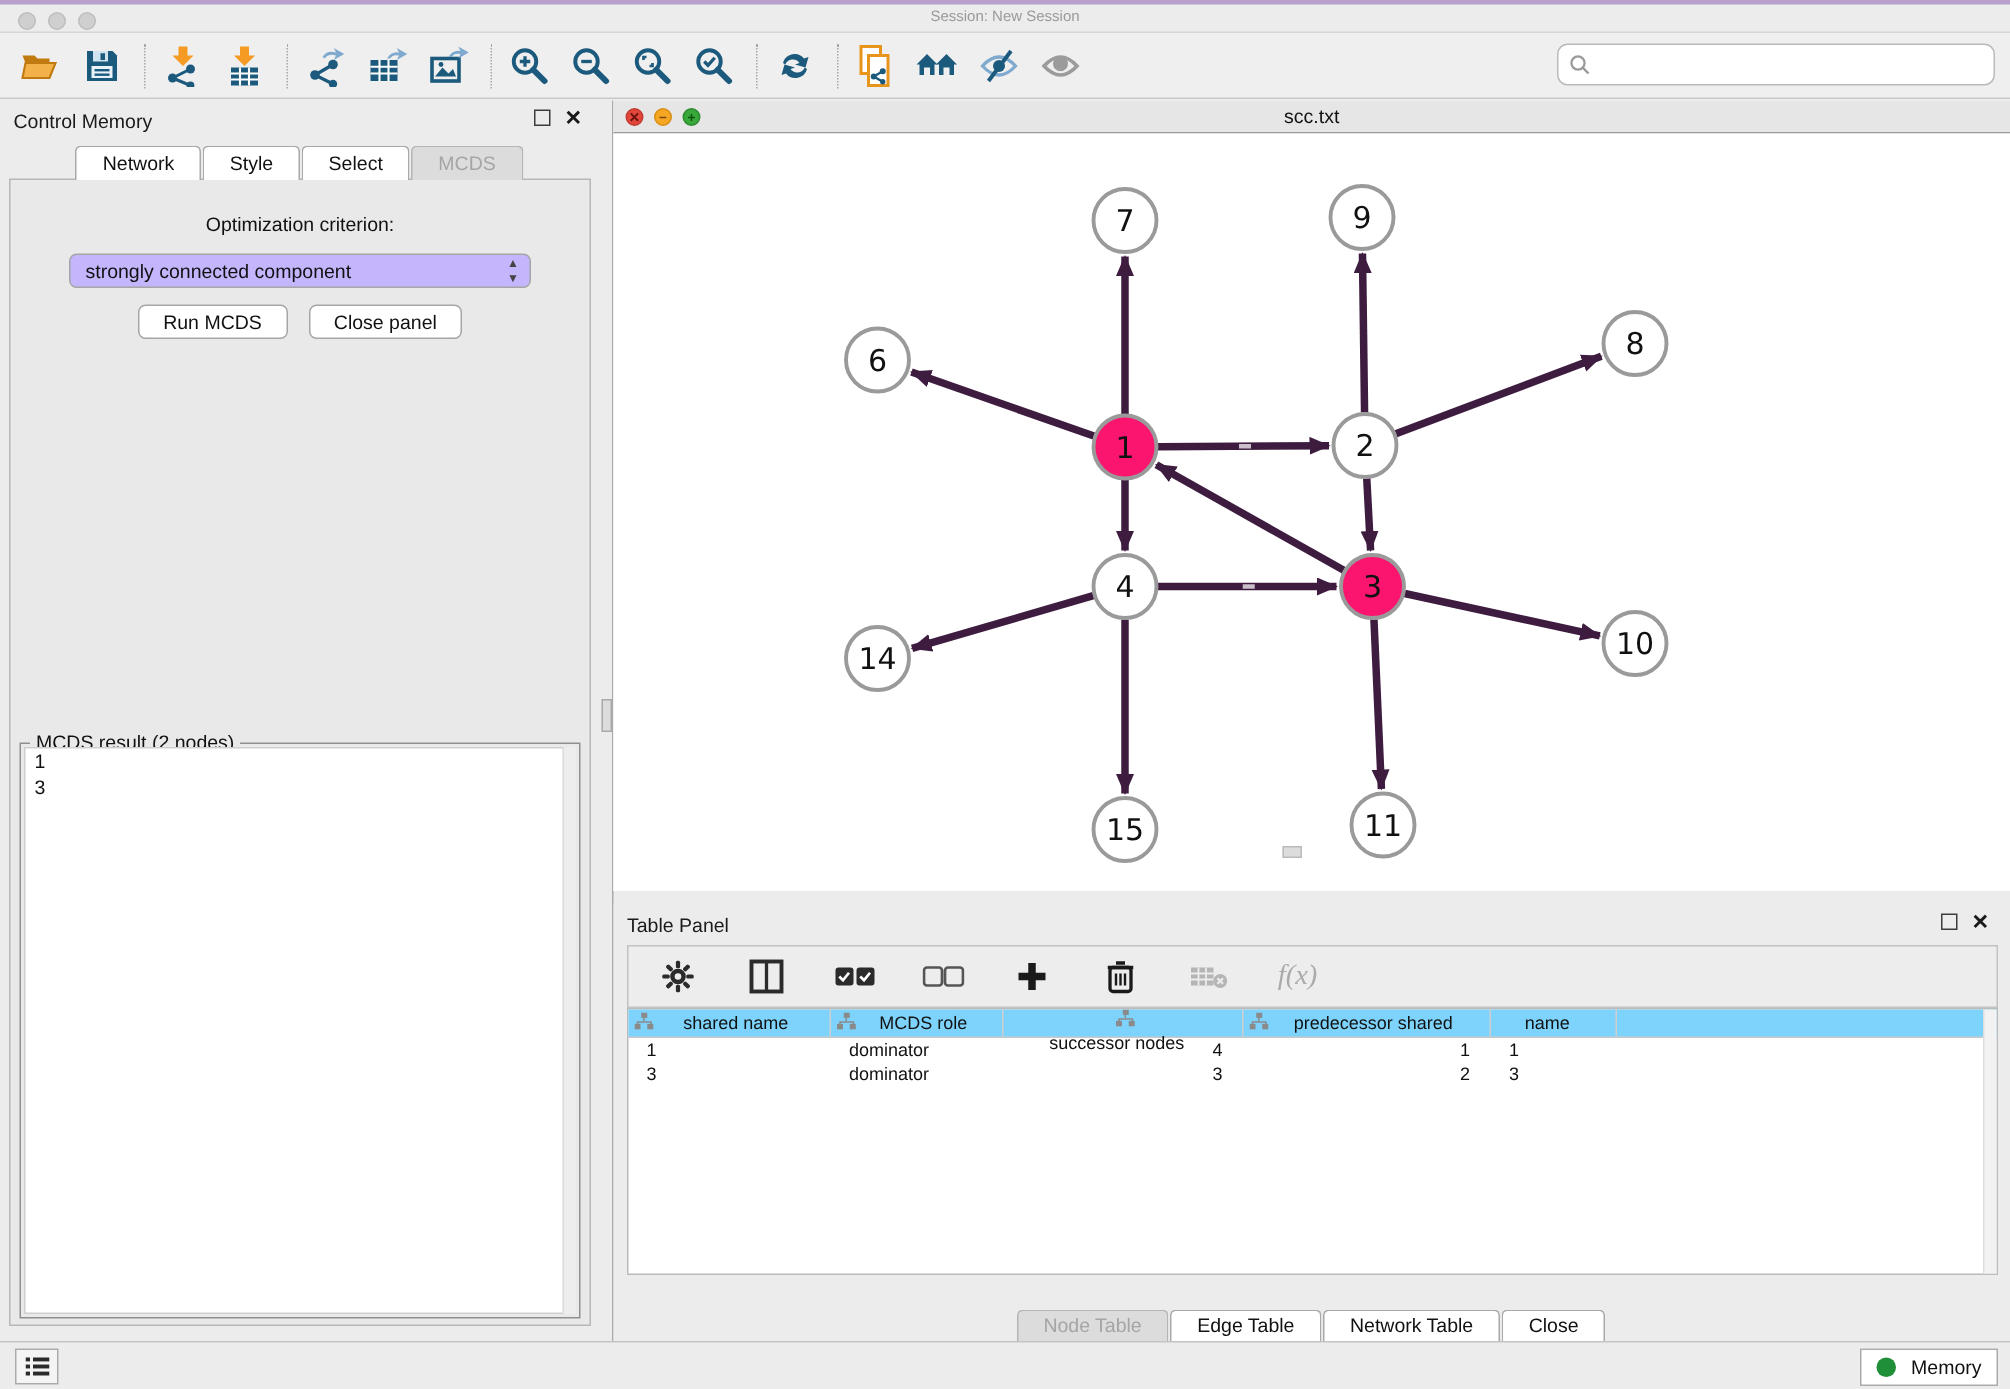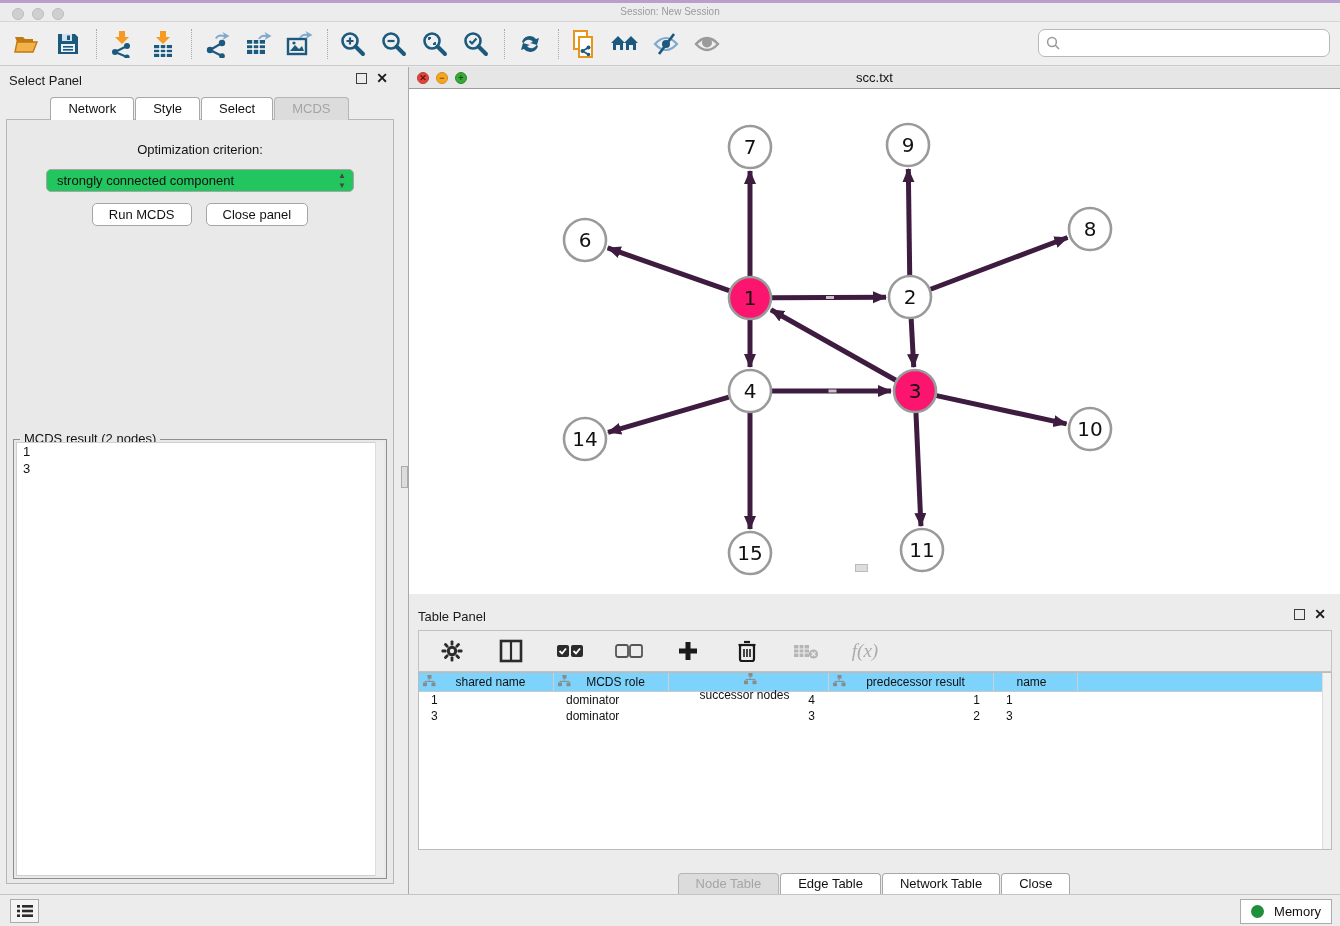--- a/index.html
+++ b/index.html
@@ -33,28 +33,28 @@
   .close-btn { font-size:14px; font-weight:bold; color:#1a1a1a; line-height:11px; cursor:pointer; }
 
   .tabs-row { position:absolute; left:0; top:30px; width:100%; display:flex; justify-content:center; z-index:3; }
   .tab { height:23px; padding:0 17px; font-size:13px; line-height:21px; background:#fff;
     border:1px solid #a8a8a8; border-bottom:none; border-radius:4px 4px 0 0; margin-right:1px; cursor:pointer; color:#111; }
   .tab.selected { background:#dcdcdc; color:#a5a5a5; border-color:#b5b5b5; }
 
   .cpanel-body { position:absolute; left:6px; right:6px; top:52px; bottom:10px;
     background:#e9e9e9; border:1px solid #b7b7b7; }
   .opt-label { margin-top:22px; text-align:center; font-size:13px; color:#111; }
-  .combo { position:relative; margin:12px auto 0 auto; width:308px; height:23px; background:#22c55e;
+  .combo { position:relative; margin:12px auto 0 auto; width:308px; height:23px; background:#c4b5fd;
     border:1px solid #a6a6a6; border-radius:5px; font-size:13px; line-height:21px; padding-left:10px; cursor:pointer; color:#111; }
   .combo .stepper { position:absolute; right:7px; top:1px; font-size:8px; color:#444; line-height:10px; text-align:center; }
   .btn-row { display:flex; justify-content:center; gap:14px; margin-top:11px; }
   .push-btn { height:23px; padding:0 16px; background:#fff; border:1px solid #a6a6a6; border-radius:5px;
     font-size:13px; line-height:21px; color:#111; cursor:pointer; }
 
-  .result-group { position:absolute; left:6px; right:6px; bottom:4px; height:440px; border:1px solid #8f8f8f;padding-left:36px; }
+  .result-group { position:absolute; left:6px; right:6px; bottom:4px; height:384px; border:1px solid #8f8f8f;padding-left:36px; }
   .result-legend { position:absolute; top:-9px; left:6px; background:#e9e9e9; padding:0 4px; font-size:13px; color:#111; }
   .result-area { position:absolute; inset:2px; background:#fff; border:1px solid #cfcfcf; overflow:hidden; }
   .result-line { font-size:13px; color:#111; padding:1px 0 0 6px; line-height:16px; }
   .result-scroll { position:absolute; right:2px; top:2px; bottom:2px; width:9px; background:#ededed; border-left:1px solid #dcdcdc; }
 
   
   .vdivider { position:absolute; left:400px; top:67px; width:9px; height:827px; background:#ececec; border-right:1px solid #a9a9a9; }
   .vgrip { position:absolute; left:1px; top:399px; width:7px; height:22px; background:#dcdcdc; border:1px solid #aaa; }
   .hgrip { position:absolute; left:446px; top:497px; width:13px; height:8px; background:#dcdcdc; border:1px solid #bbb; z-index:4; }
 
@@ -249,21 +249,21 @@
       <svg width="15" height="15" viewBox="0 0 15 15">
           <circle cx="6" cy="6" r="4.4" fill="none" stroke="#9a9a9a" stroke-width="1.5"></circle>
           <path d="M9.3 9.3 L13 13" stroke="#9a9a9a" stroke-width="1.6"></path>
         </svg>
       <input type="text" placeholder="" style="">
     </div>
   </div>
 
   <div class="cpanel">
     <div class="cpanel-head">
-      <span class="cpanel-title">Select Panel</span>
+      <span class="cpanel-title">Control Memory</span>
       <span class="panel-btns">
         <span class="float-btn"></span>
         <span class="close-btn">✕</span>
       </span>
     </div>
     <div class="tabs-row" id="cpanel-tabs">
         <div class="tab">Network</div>
         <div class="tab">Style</div>
         <div class="tab">Select</div>
         <div class="tab selected">MCDS</div>
@@ -486,21 +486,21 @@
           </div>
           <div class="th" style="width: 165px;">
             <span class="hicon"><svg width="13" height="12" viewBox="0 0 13 12">
                 <g fill="#8a8a8a">
                   <rect x="4.5" y="0" width="4" height="3.6"></rect>
                   <rect x="0" y="7.6" width="4" height="3.6"></rect>
                   <rect x="8.5" y="7.6" width="4" height="3.6"></rect>
                   <path d="M6.2 3.6 v2 M2 7.6 v-1.2 h9 v1.2" fill="none" stroke="#8a8a8a" stroke-width="1"></path>
                 </g>
               </svg></span>
-            <span class="hlabel">predecessor result</span>
+            <span class="hlabel">predecessor shared</span>
           </div>
           <div class="th" style="width: 84px;">
             <span class="hlabel">name</span>
           </div>
         </div>
       <div id="table-body">
           <div class="trow">
             <div class="td" style="width: 135px;">1</div>
             <div class="td" style="width: 115px;">dominator</div>
             <div class="td right" style="width: 160px;">4</div>

